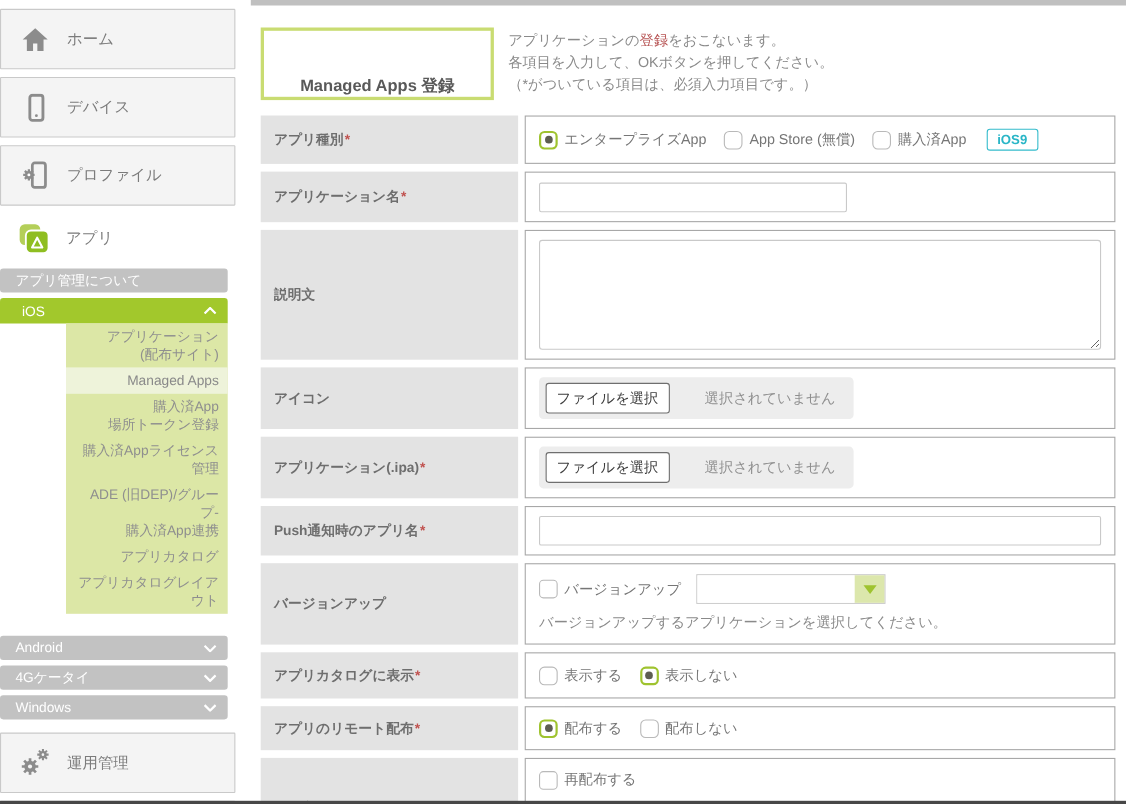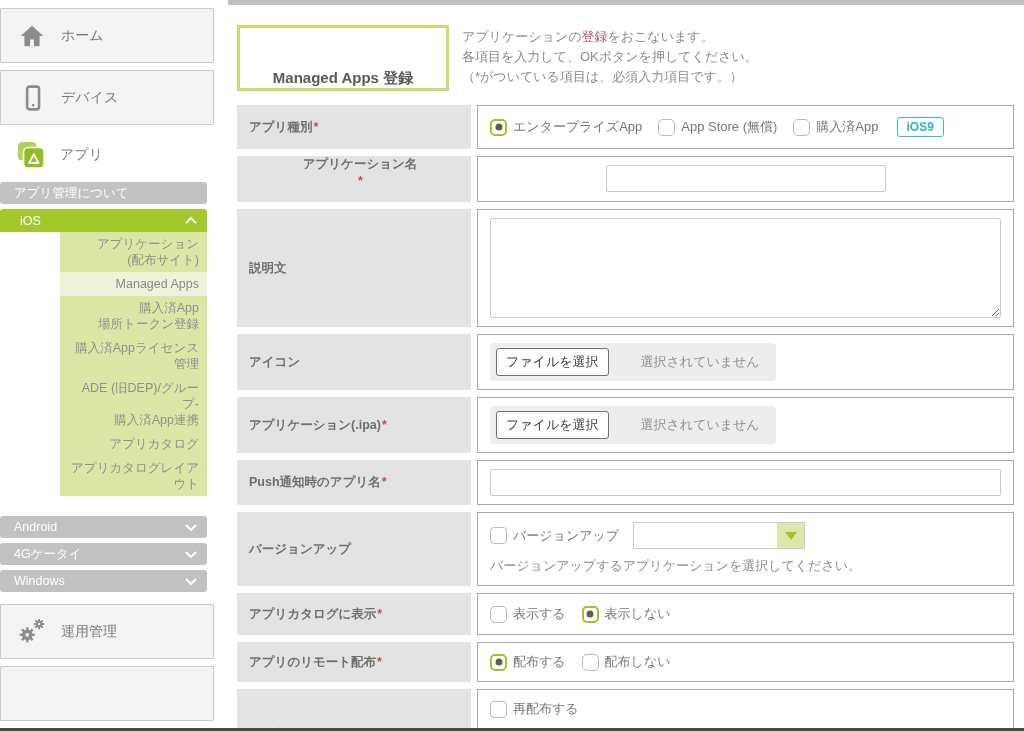--- a/index.html
+++ b/index.html
@@ -77,21 +77,21 @@
   .select { display:inline-flex; margin-left:14px; height:27px; border:1px solid #c9c9c9; width:172px; cursor:pointer; }
   .select-value { flex:1; background:#fff; font-size:13px; color:#555; display:flex; align-items:center; padding:0 6px; }
   .select-btn { width:27px; background:#dce7ac; display:flex; align-items:center; justify-content:center; }
   .select-btn .tri { width:0; height:0; border-left:6px solid transparent; border-right:6px solid transparent;
                      border-top:8px solid #9fc32f; }
 
   .hint { font-size:13px; color:#8a8a8a; margin-top:7px; line-height:1.5; }
 
   .bottom-edge { position:absolute; left:0; bottom:0; width:1024px; height:3px; background:#474747; z-index:10; }
 
-  .min44 { min-height:44px; } .min46 { min-height:46px;flex-direction:column; } .min54 { min-height:54px; }
+  .min44 { min-height:44px; } .min46 { min-height:46px; } .min54 { min-height:54px; }
   .min42 { min-height:42px; } .min40 { min-height:40px; } .min74 { min-height:74px; }
   .min80 { min-height:90px; align-items:flex-start; }
 </style>
 </head>
 <body>
 
 <aside class="sidebar">
 
   <div class="nav-box">
     <span class="icon-wrap">
@@ -105,20 +105,36 @@
   <div class="nav-box">
     <span class="icon-wrap">
       <svg width="26" height="26" viewBox="0 0 24 24">
           <rect x="7.5" y="1.5" width="11" height="21" rx="2.2" fill="none" stroke="#8c8c8c" stroke-width="2.4"></rect>
           <circle cx="13" cy="18.6" r="1.2" fill="#8c8c8c"></circle>
         </svg>
     </span>
     <span class="lbl">デバイス</span>
   </div>
 
+  <div class="nav-box">
+    <span class="icon-wrap">
+      <svg width="27" height="27" viewBox="0 0 26 26">
+        <rect x="10" y="2" width="11.5" height="21.5" rx="2.2" fill="none" stroke="#8c8c8c" stroke-width="2.4"></rect>
+        <g stroke="#8c8c8c" stroke-width="2">
+          <line x1="7" y1="7.5" x2="7" y2="17.5"></line>
+            <line x1="2" y1="12.5" x2="12" y2="12.5"></line>
+          <line x1="3.5" y1="9" x2="10.5" y2="16"></line>
+            <line x1="10.5" y1="9" x2="3.5" y2="16"></line>
+        </g>
+        <circle cx="7" cy="12.5" r="3.4" fill="#8c8c8c"></circle>
+          <circle cx="7" cy="12.5" r="1.3" fill="#fff"></circle>
+      </svg>
+    </span>
+    <span class="lbl">プロファイル</span>
+  </div>
 
   <div class="apps-row">
     <span class="icon-wrap">
       <svg width="30" height="30" viewBox="0 0 32 32">
         <rect x="2" y="2" width="20" height="20" rx="5" fill="#b4cf59"></rect>
         <rect x="8" y="8" width="22" height="22" rx="5" fill="#8fbe21" stroke="#ffffff" stroke-width="1.8"></rect>
         <path d="M14 24.5 L19 15 L24 24.5 Z" fill="none" stroke="#fff" stroke-width="2" stroke-linejoin="round"></path>
       </svg>
     </span>
     <span class="lbl">アプリ</span>

